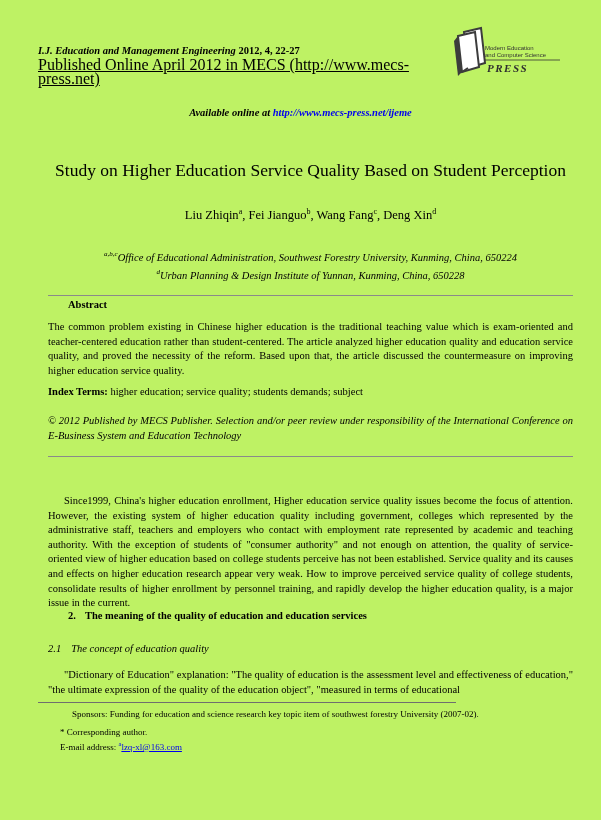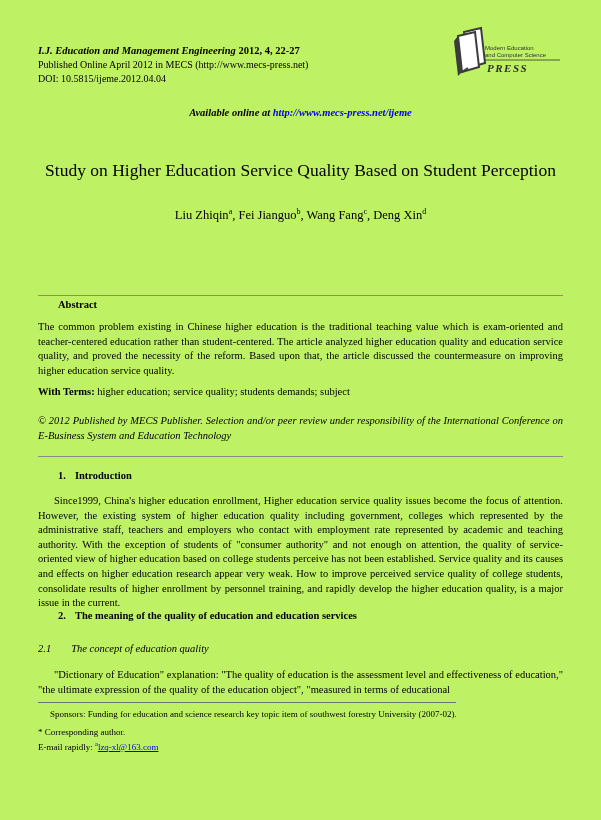--- a/index.html
+++ b/index.html
@@ -8,27 +8,27 @@
     position: relative;
     width: 601px;
     height: 820px;
     background: #bef264;
     font-family: "Liberation Serif", "DejaVu Serif", serif;
     color: #000;
     overflow: hidden;
     margin: 0 auto;
   }
   .abs { position: absolute; }
-  .content-w { left: 38px; width: 525px; }
+  .content-w { left: 48px; width: 525px; }
 
   
   .journal-line { font-size: 10.5px; line-height: 14px; }
   .journal-name { font-weight: bold; font-style: italic; }
   .journal-issue { font-weight: bold; }
-  .header-sub { font-size: 10px; line-height: 14px; }
+  .header-sub { font-size: 16px; line-height: 14px; text-decoration: underline; }
 
   
   .logo { left: 444px; top: 26px; width: 122px; height: 58px; }
   .logo svg { display: block; }
 
   
   .available { top: 107px; left: 0; width: 601px; text-align: center;
     font-size: 10.5px; font-weight: bold; font-style: italic; }
   .available a { color: #0000EE; text-decoration: none; }
 
@@ -43,51 +43,50 @@
   .rule-1 { top: 295px; }
   .rule-2 { top: 456px; }
   .foot-rule { top: 702px; left: 38px; width: 418px; height: 1px; background: #6f6f6f; }
 
   
   .body-text { font-size: 10.5px; line-height: 14.6px; text-align: justify; }
   .indent { text-indent: 16px; }
   .sec-heading { font-size: 10.5px; font-weight: bold; margin-left: 20px; }
   .sec-heading .num { margin-right: 9px; }
   .subsec-heading { font-size: 10.5px; font-style: italic; }
-  .subsec-heading .num { margin-right: 20px; }
+  .subsec-heading .num { margin-right: 10px; }
 
   .abstract-heading { top: 299px; }
   .abstract-body { top: 320px; }
   .index-terms { top: 386px; font-size: 10.5px; }
   .index-label { font-weight: bold; }
   .copyright { top: 414px; font-style: italic; }
 
   .sec1-heading { top: 470px; }
   .sec1-body { top: 494px; }
   .sec2-heading { top: 610px; }
   .sec21-heading { top: 643px; }
   .sec21-body { top: 668px; }
 
   
-  .footnote { font-size: 9px; line-height: 12px; }
+  .footnote { font-size: 9px; line-height: 12px; margin-left: 12px; }
   .sponsors { top: 708px; text-indent: 12px; }
   .corresponding { top: 726px; }
   .email-line { top: 738px; }
   .email-line sup { font-size: 6.5px; color: #0000EE; }
   .email-line a { color: #0000EE; text-decoration: underline; }
 </style>
 </head>
 <body>
 
 <div class="page">
 
   <div class="abs" style="left:38px; top:44px; width:400px;">
     <div class="journal-line"><span class="journal-name">I.J. Education and Management Engineering</span><span class="journal-issue"> 2012, 4, 22-27</span></div>
     <div class="header-sub">Published Online April 2012 in MECS (http://www.mecs-press.net)</div>
-    <div class="header-sub">DOI: 10.5815/ijeme.2012.04.04</div>
   </div>
 
   <div class="abs logo">
     <svg width="122" height="58" viewBox="0 0 122 58">
       <polygon points="20,6 37,2 41,37 24,42" fill="#ffffff" stroke="#3c3c3c" stroke-width="2"></polygon>
       <polygon points="14,10 31,6 35,41 18,46" fill="#ffffff" stroke="#3c3c3c" stroke-width="2"></polygon>
       <polygon points="10,15 14,10 18,46 14,50" fill="#3c3c3c"></polygon>
       <line x1="18" y1="46" x2="24" y2="42" stroke="#3c3c3c" stroke-width="2"></line>
       <text x="41" y="24" font-size="6" fill="#333" font-family="Liberation Sans, sans-serif">Modern Education</text>
       <text x="41" y="31" font-size="6" fill="#333" font-family="Liberation Sans, sans-serif">and Computer Science</text>
@@ -95,37 +94,40 @@
       <text x="43" y="46" font-size="11" font-weight="bold" font-style="italic" letter-spacing="1.5" fill="#2e2e2e" font-family="Liberation Serif, serif">PRESS</text>
     </svg>
   </div>
 
   <div class="abs available"><span>Available online at </span><a href="#">http://www.mecs-press.net/ijeme</a></div>
 
   <div class="abs content-w title">Study on Higher Education Service Quality Based on Student Perception</div>
 
   <div class="abs content-w authors"><span>Liu Zhiqin</span><sup>a</sup><span>, Fei Jianguo</span><sup>b</sup><span>, Wang Fang</span><sup>c</sup><span>, Deng Xin</span><sup>d</sup></div>
 
+  <div class="abs content-w affiliations">
+    <div><sup>a,b,c</sup><span>Office of Educational Administration, Southwest Forestry University, Kunming, China, 650224</span></div>
+    <div><sup>d</sup><span>Urban Planning &amp; Design Institute of Yunnan, Kunming, China, 650228</span></div>
+  </div>
 
   <div class="abs content-w rule rule-1"></div>
 
   <div class="abs content-w sec-heading abstract-heading">Abstract</div>
   <div class="abs content-w body-text abstract-body">The common problem existing in Chinese higher education is the traditional teaching value which is exam-oriented and teacher-centered education rather than student-centered. The article analyzed higher education quality and education service quality, and proved the necessity of the reform. Based upon that, the article discussed the countermeasure on improving higher education service quality.</div>
-  <div class="abs content-w index-terms"><span class="index-label">With Terms:</span><span> higher education; service quality; students demands; subject</span></div>
+  <div class="abs content-w index-terms"><span class="index-label">Index Terms:</span><span> higher education; service quality; students demands; subject</span></div>
 
   <div class="abs content-w body-text copyright">© 2012 Published by MECS Publisher. Selection and/or peer review under responsibility of the International Conference on E-Business System and Education Technology</div>
 
   <div class="abs content-w rule rule-2"></div>
 
-  <div class="abs content-w sec-heading sec1-heading"><span class="num">1.</span><span>Introduction</span></div>
   <div class="abs content-w body-text indent sec1-body">Since1999, China's higher education enrollment, Higher education service quality issues become the focus of attention. However, the existing system of higher education quality including government, colleges which represented by the administrative staff, teachers and employers who contact with employment rate represented by academic and teaching authority. With the exception of students of "consumer authority" and not enough on attention, the quality of service-oriented view of higher education based on college students perceive has not been established. Service quality and its causes and effects on higher education research appear very weak. How to improve perceived service quality of college students, consolidate results of higher enrollment by personnel training, and rapidly develop the higher education quality, is a major issue in the current.</div>
 
   <div class="abs content-w sec-heading sec2-heading"><span class="num">2.</span><span>The meaning of the quality of education and education services</span></div>
 
   <div class="abs content-w subsec-heading sec21-heading"><span class="num">2.1</span><span>The concept of education quality</span></div>
   <div class="abs content-w body-text indent sec21-body">"Dictionary of Education" explanation: "The quality of education is the assessment level and effectiveness of education," "the ultimate expression of the quality of the education object", "measured in terms of educational</div>
 
   <div class="abs foot-rule"></div>
   <div class="abs content-w footnote sponsors">Sponsors: Funding for education and science research key topic item of southwest forestry University (2007-02).</div>
   <div class="abs content-w footnote corresponding">* Corresponding author.</div>
-  <div class="abs content-w footnote email-line"><span>E-mail rapidly: </span><sup>a</sup><a href="#">lzq-xl@163.com</a></div>
+  <div class="abs content-w footnote email-line"><span>E-mail address: </span><sup>a</sup><a href="#">lzq-xl@163.com</a></div>
 
 </div>
 
 </body></html>

